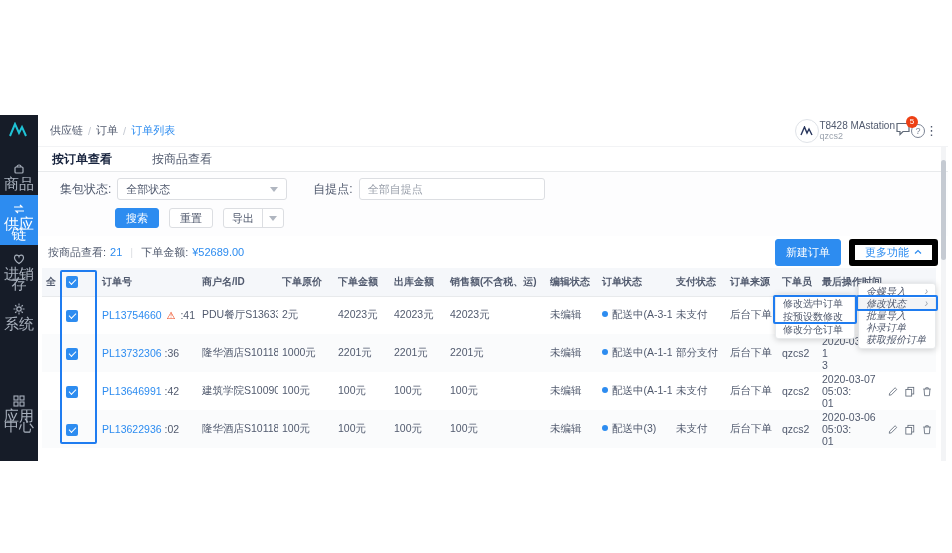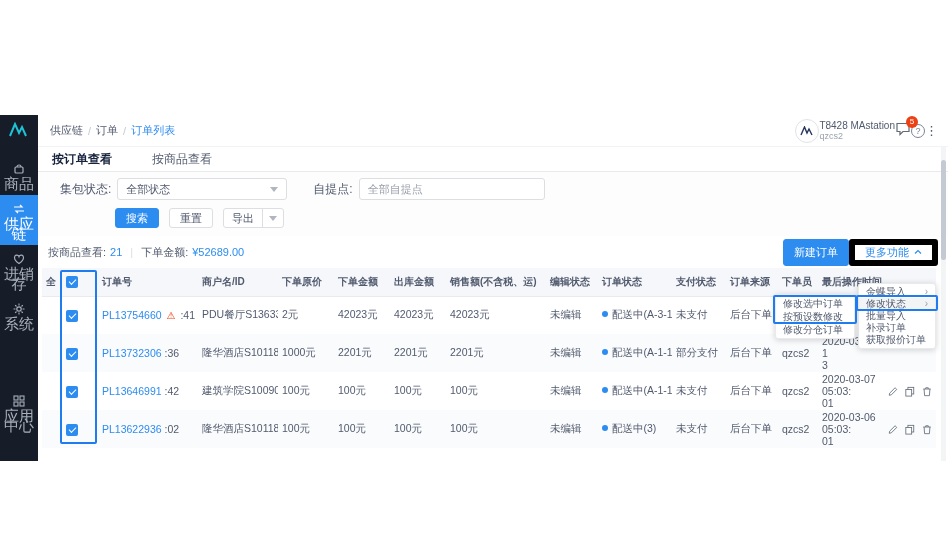--- a/index.html
+++ b/index.html
@@ -53,42 +53,42 @@
          display: flex; align-items: center; padding: 0 10px; cursor: pointer; text-align: center; }
   .btn.primary { background: #2d8cf0; border-color: #2d8cf0; color: #fff; }
   .btn.split { padding: 0; }
   .btn.split .seg { padding: 0 8px; display: flex; align-items: center; height: 100%; }
   .btn.split .caret-seg { border-left: 1px solid #dcdee2; padding: 0 6px; }
 
   .content { flex: 1; padding: 6px 4px 0; }
   .summary { display: flex; align-items: center; height: 20px; padding-left: 6px; font-size: 11px; color: #515a6e; }
   .summary .blue { color: #2d8cf0; margin-left: 4px; }
   .summary .pipe { color: #dcdee2; margin: 0 8px; }
-  .summary-actions { margin-left: auto; display: flex; gap: 0; margin-right: 6px; }
+  .summary-actions { margin-left: auto; display: flex; gap: 8px; margin-right: 6px; }
   .btn.ghost { border: 6px solid #000000; color: #2d8cf0; gap: 5px; }
 
   
   table { margin-top: 6px; width: 894px; border-collapse: collapse; table-layout: fixed; }
   thead th { background: #f5f7fa; height: 28px; font-size: 10px; color: #515a6e; font-weight: bold;
              text-align: left; padding: 0 4px; white-space: nowrap; overflow: hidden; border-bottom: 1px solid #e8eaec; }
   tbody td { height: 38px; font-size: 10.5px; color: #515a6e; padding: 0 4px; white-space: nowrap; overflow: hidden; vertical-align: middle; }
   tbody tr:nth-child(even) { background: #fafbfc; }
   .cb { display: inline-block; width: 12px; height: 12px; border-radius: 2px; background: #2d8cf0; position: relative; cursor: pointer; vertical-align: middle; }
   .cb:after { content: ""; position: absolute; left: 2.5px; top: 3px; width: 6px; height: 3px;
               border-left: 1.5px solid #fff; border-bottom: 1.5px solid #fff; transform: rotate(-45deg); }
   a.ord { color: #2d8cf0; text-decoration: none; }
   .warn { color: #ed4014; font-size: 10px; margin: 0 2px; }
   .dot { display: inline-block; width: 6px; height: 6px; border-radius: 50%; background: #2d8cf0; margin-right: 4px; vertical-align: 1px; }
   .t2 { line-height: 12px; white-space: normal; }
   .row-icons { display: flex; gap: 7px; align-items: center; }
   .row-icons svg { cursor: pointer; }
 
   
   .menu { position: absolute; left: 858px; top: 168px; width: 78px; background: #fff; border: 1px solid #e8eaec;
-          border-radius: 3px; box-shadow: 0 1px 6px rgba(0,0,0,.18); padding: 2px 0; z-index: 30; }
+          border-radius: 3px; box-shadow: 0 1px 6px rgba(0,0,0,.18); padding: 2px 0; z-index: 30; font-style: italic; }
   .menu-item { height: 12px; line-height: 12px; font-size: 10px; color: #515a6e; padding: 0 7px;
                display: flex; justify-content: space-between; align-items: center; cursor: pointer; }
   .menu-item.hot { background: #f3f4f6; }
   .menu-item .arr { color: #9aa2ad; }
   .submenu { position: absolute; left: 775px; top: 179px; width: 80px; background: #fff; border: 1px solid #e8eaec;
              border-radius: 3px; box-shadow: 0 1px 6px rgba(0,0,0,.18); padding: 2px 0; z-index: 31; }
   .submenu .menu-item { height: 13px; line-height: 13px; }
 
   
   .ann { position: absolute; border: 2px solid #1f7cf0; border-radius: 2px; z-index: 40; pointer-events: none; }

